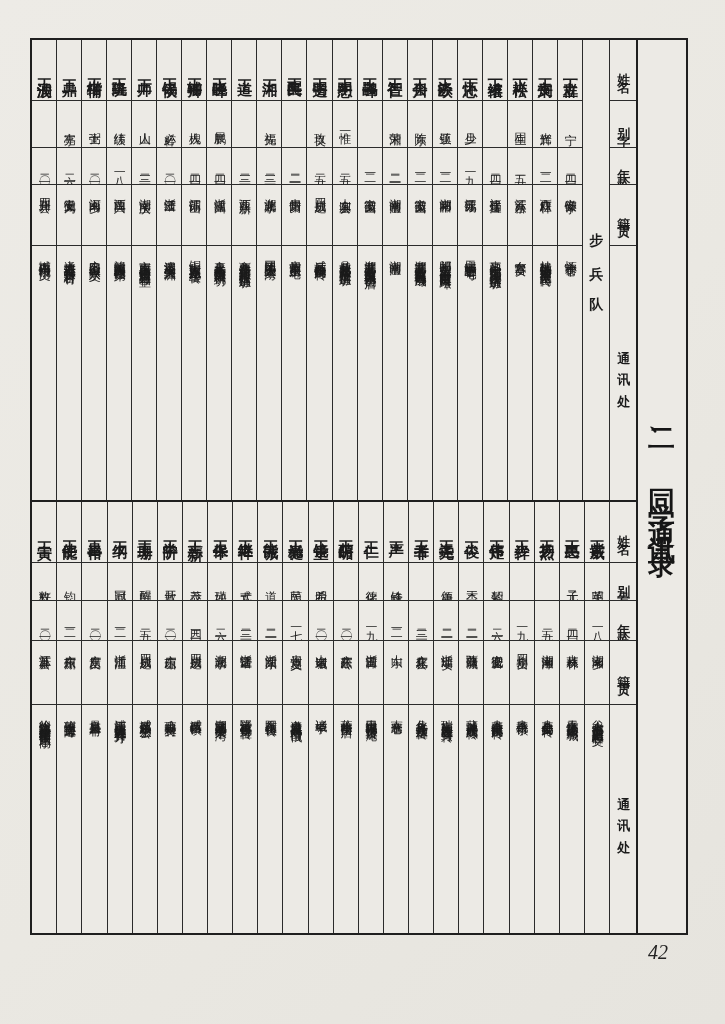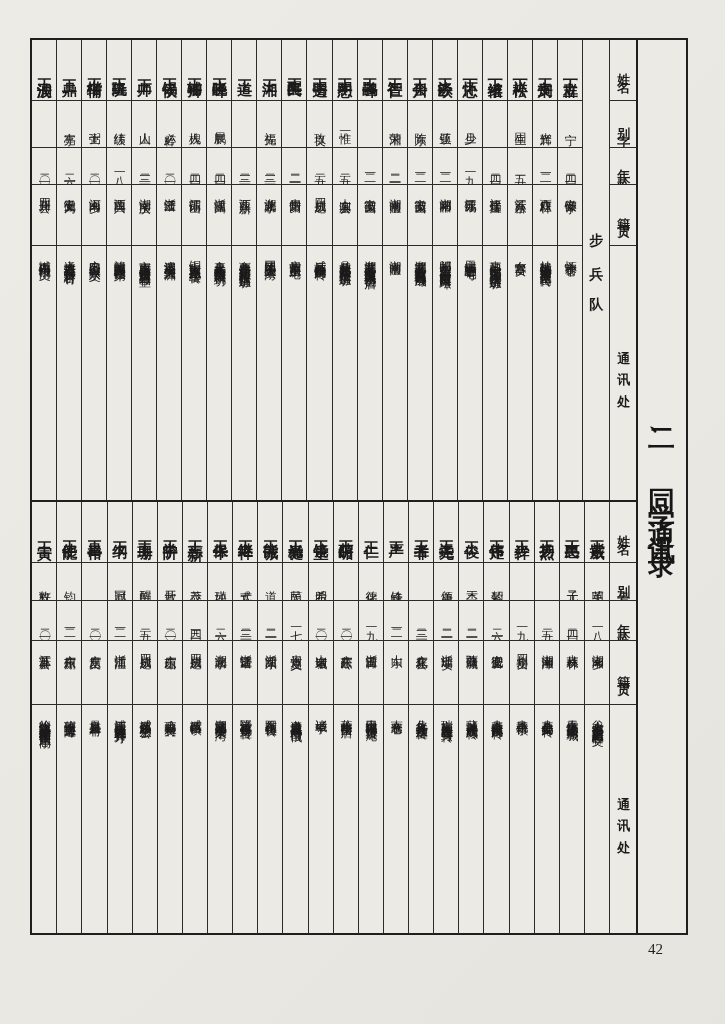--- a/index.html
+++ b/index.html
@@ -102,23 +102,24 @@
   }
   .hdr-col .r-addr .vtext{letter-spacing:22px;}
   .hdr-col .r-origin .vtext{margin:auto;}
   .unit-cell{height:100%;border-top:none;}
   .unit-cell .vtext{
     font-size:14px;font-weight:bold;margin:auto;letter-spacing:32px;
   }
   .page-num{
     position:absolute;
     left:648px;top:941px;
-    font-size:15px;
+    font-size:20px;
     font-family:"Liberation Serif",serif;
     color:#222;
+    font-style:italic;
   }
 </style>
 </head>
 <body>
 
 <div class="sheet">
   <div class="outer">
 
     <div class="title-strip">
       <div class="vtitle">

